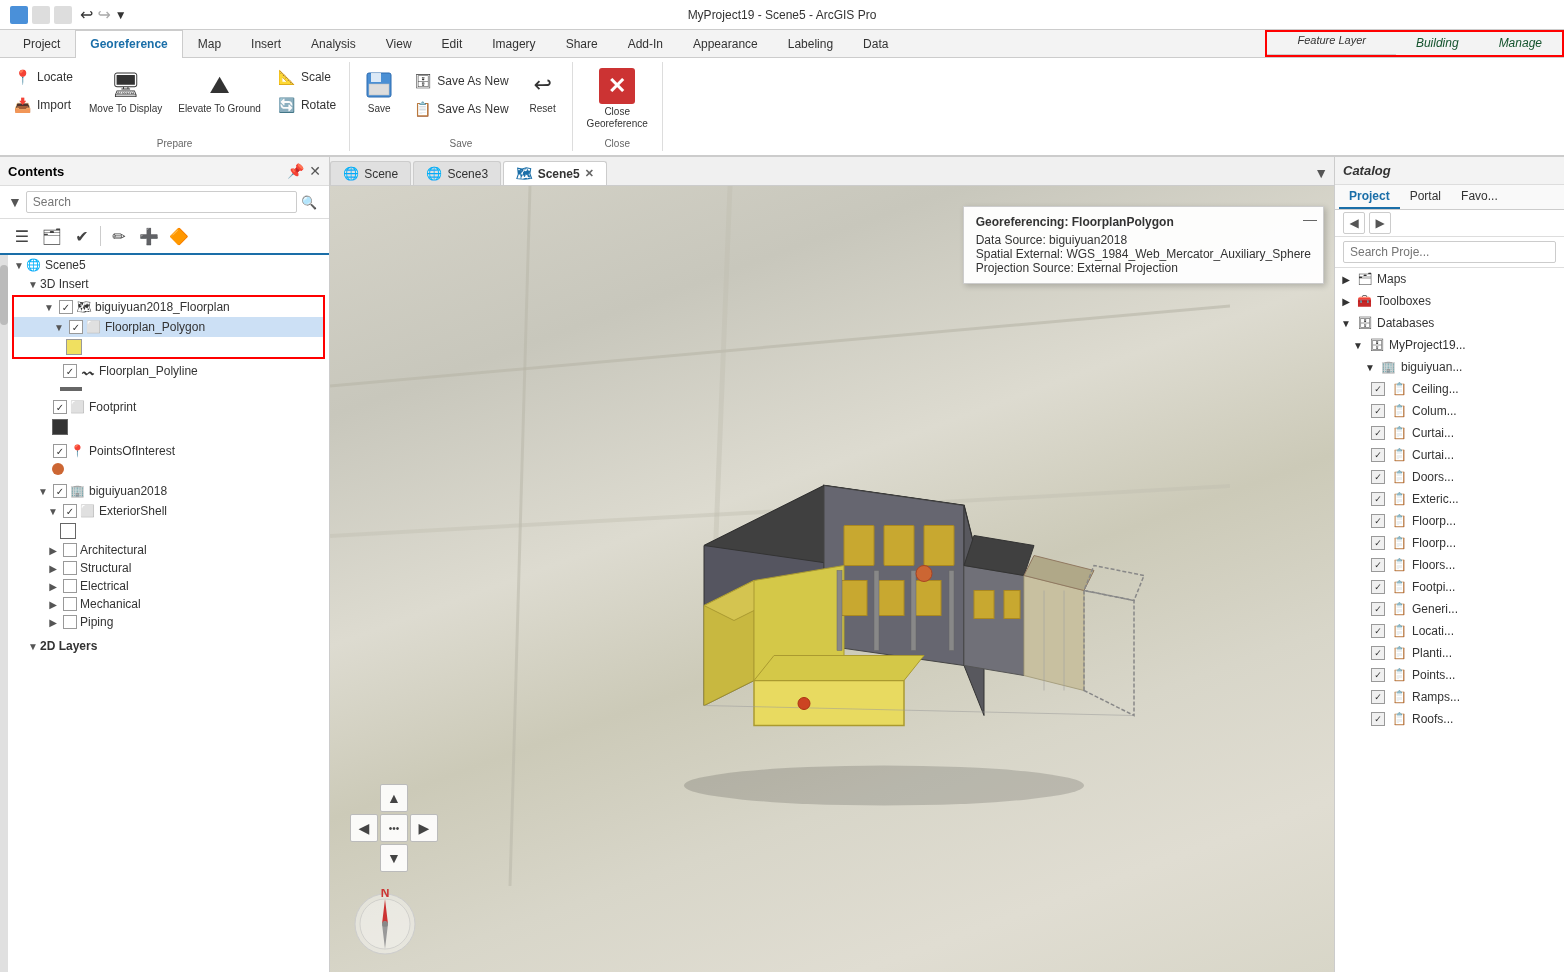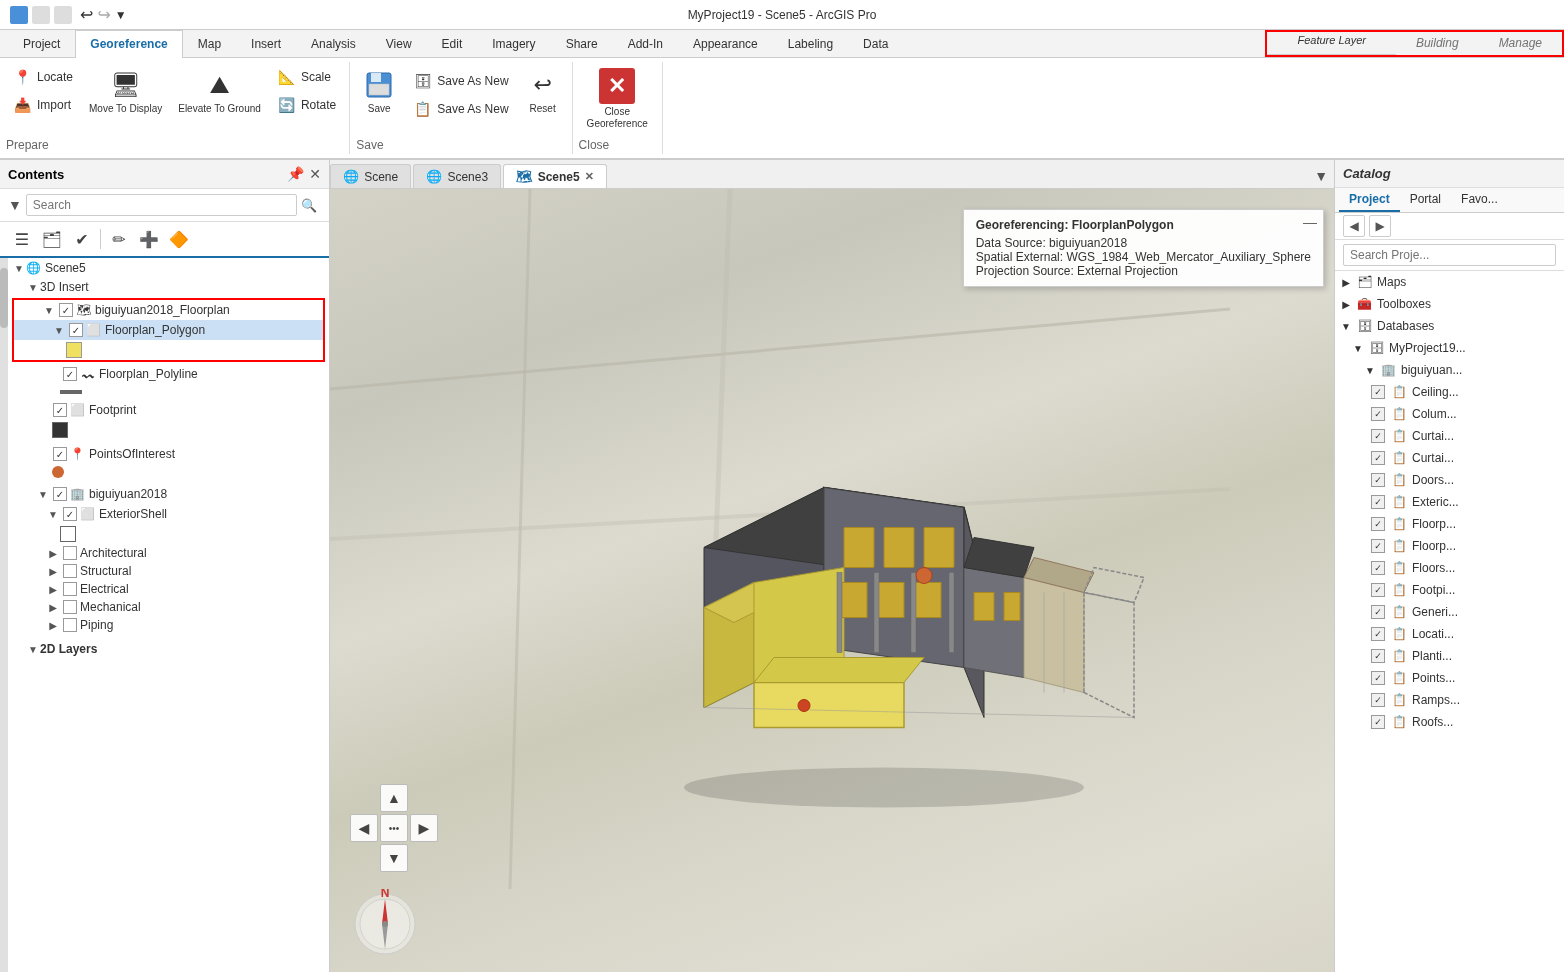--- a/index.html
+++ b/index.html
@@ -56,37 +56,38 @@
       border-bottom: 1px solid #ccc;
       text-align: center;
     }
     .feature-building-sub {
       display: flex;
     }
     .feature-building-sub-tab {
       padding: 4px 20px;
       font-size: 12px;
       cursor: pointer;
-      color: #737373;
+      color: #14532d;
     }
 
     
     .ribbon {
       background: #fff;
       border-bottom: 2px solid #ccc;
       display: flex;
       align-items: stretch;
       padding: 4px 0;
       min-height: 90px;
     }
     .ribbon-group-label {
-      font-size: 12px;
+      font-size: 10px;
       color: #666;
       margin-top: auto;
       padding-top: 4px;
+      text-align: center;
       width: 100%;
     }
     .ribbon-btn {
       display: flex;
       flex-direction: column;
       align-items: center;
       justify-content: flex-start;
       padding: 4px 6px;
       cursor: pointer;
       border: 1px solid transparent;

